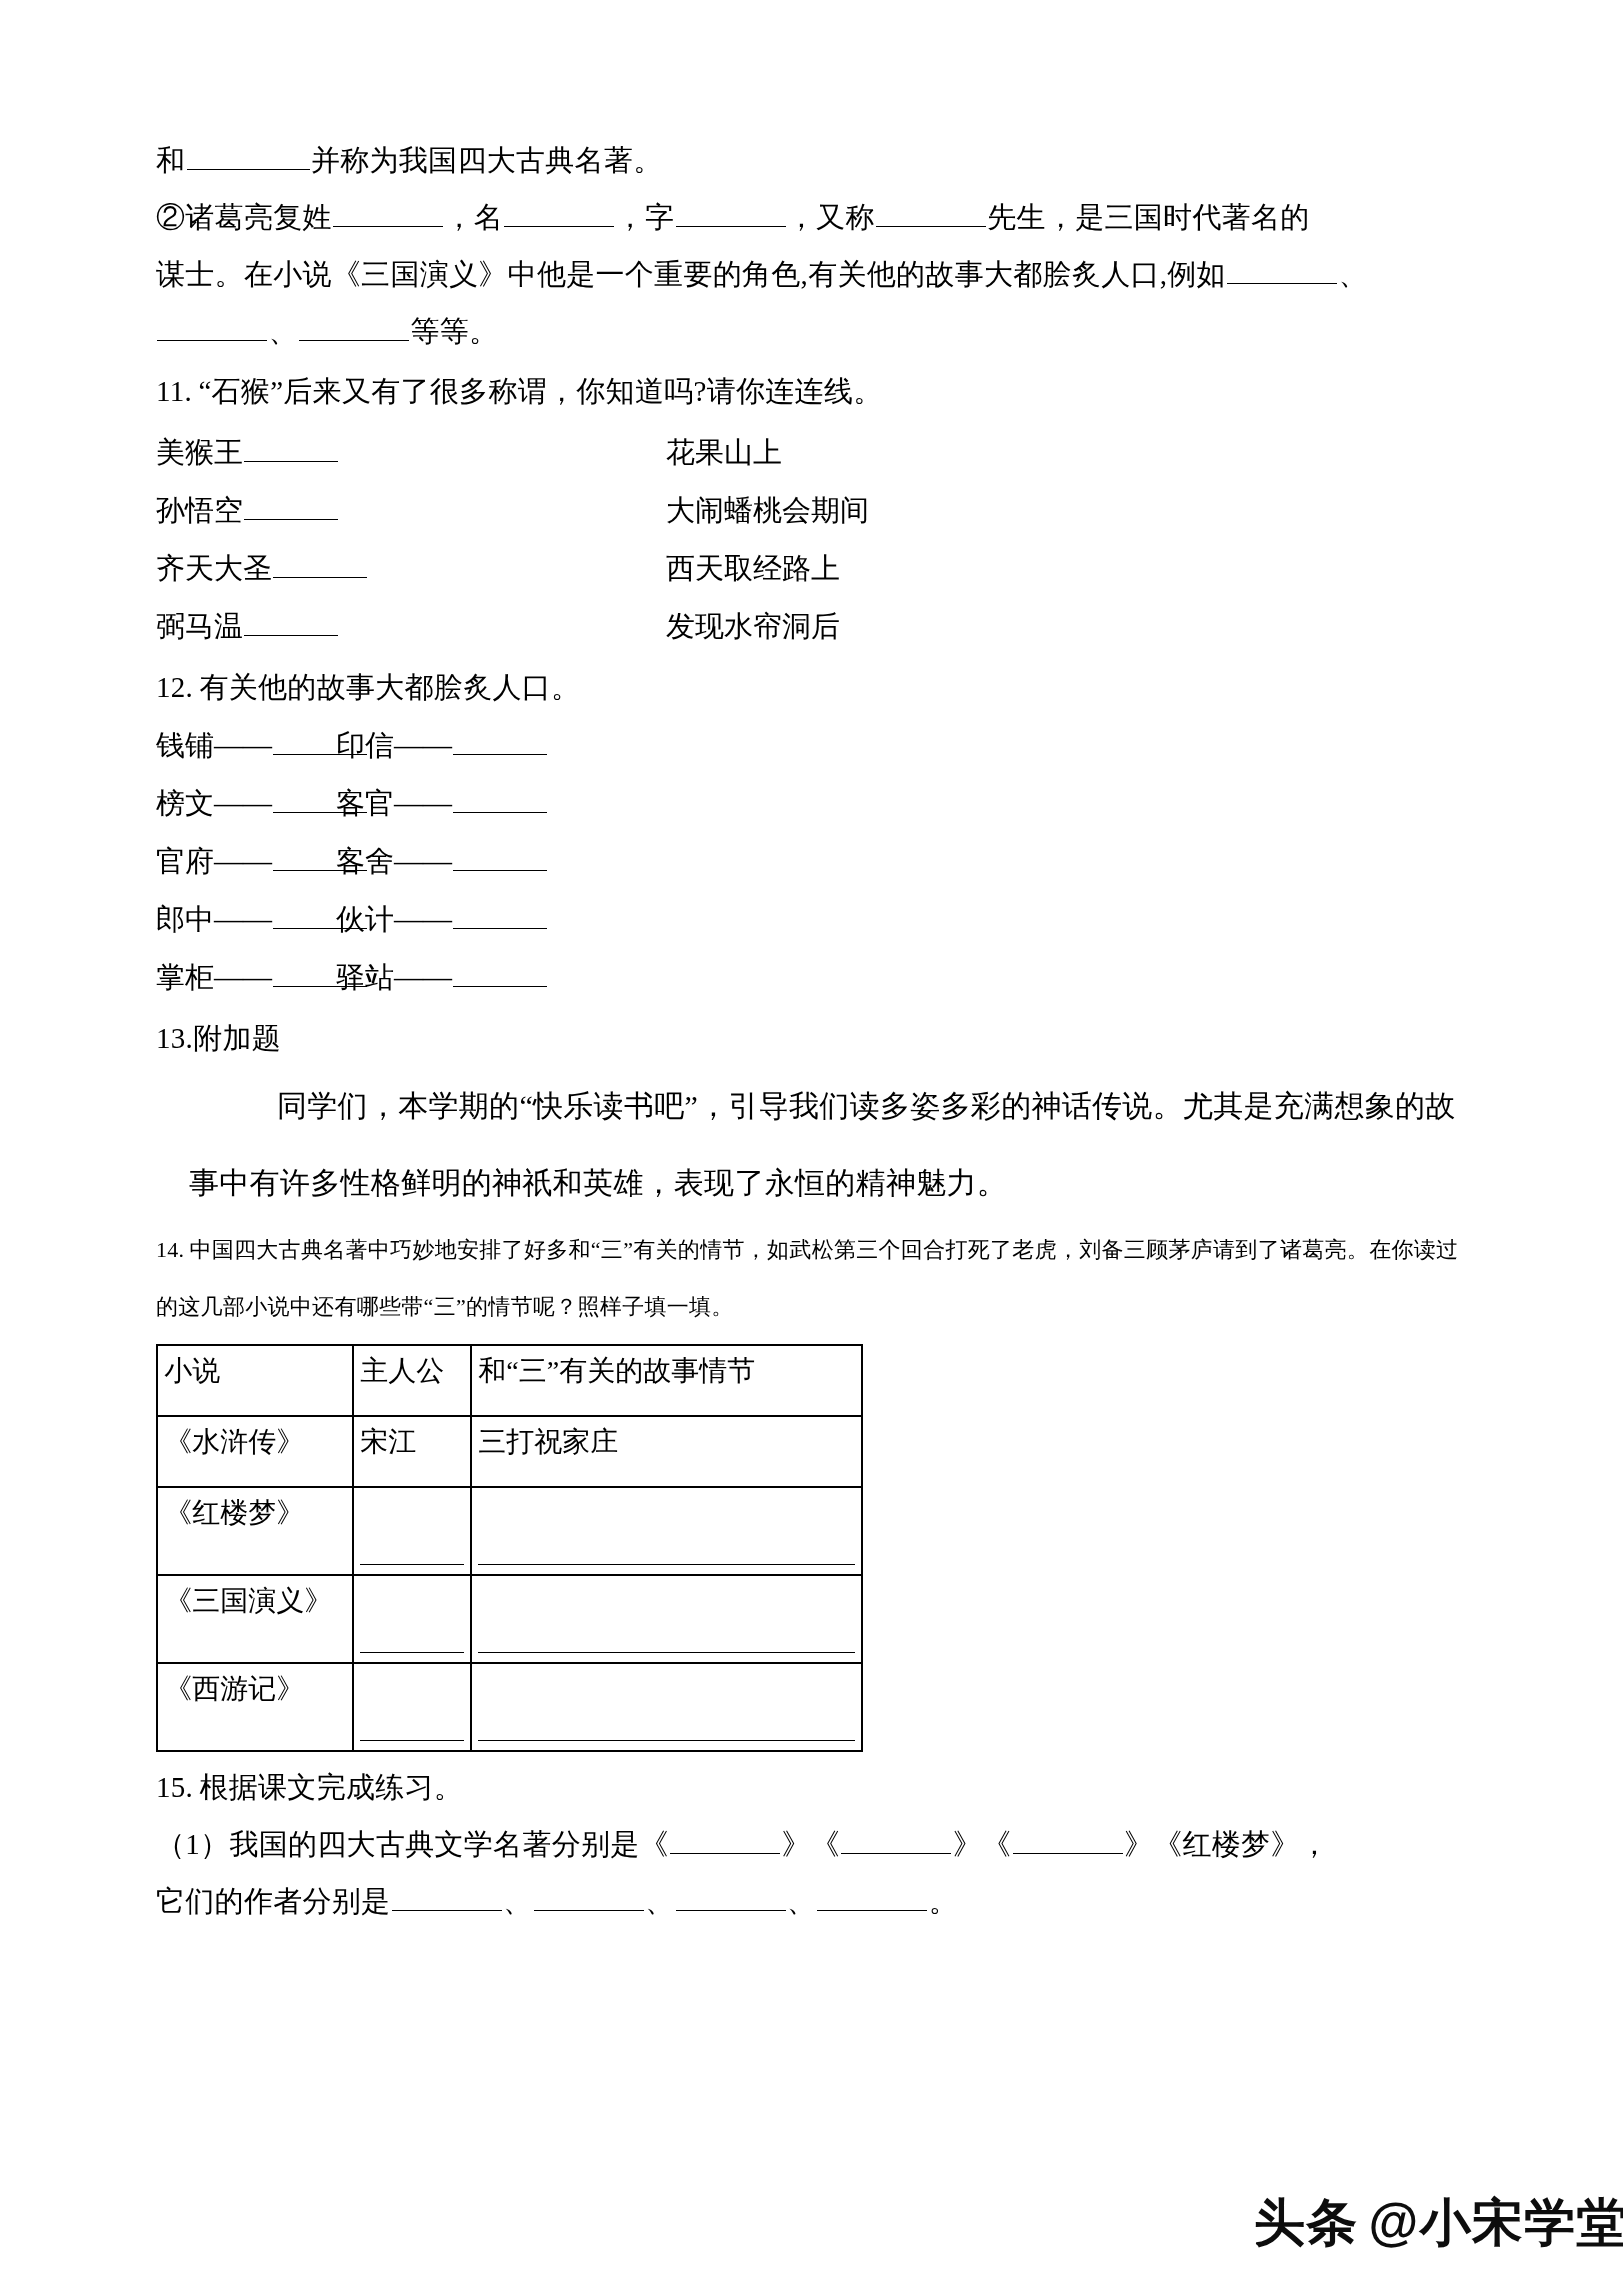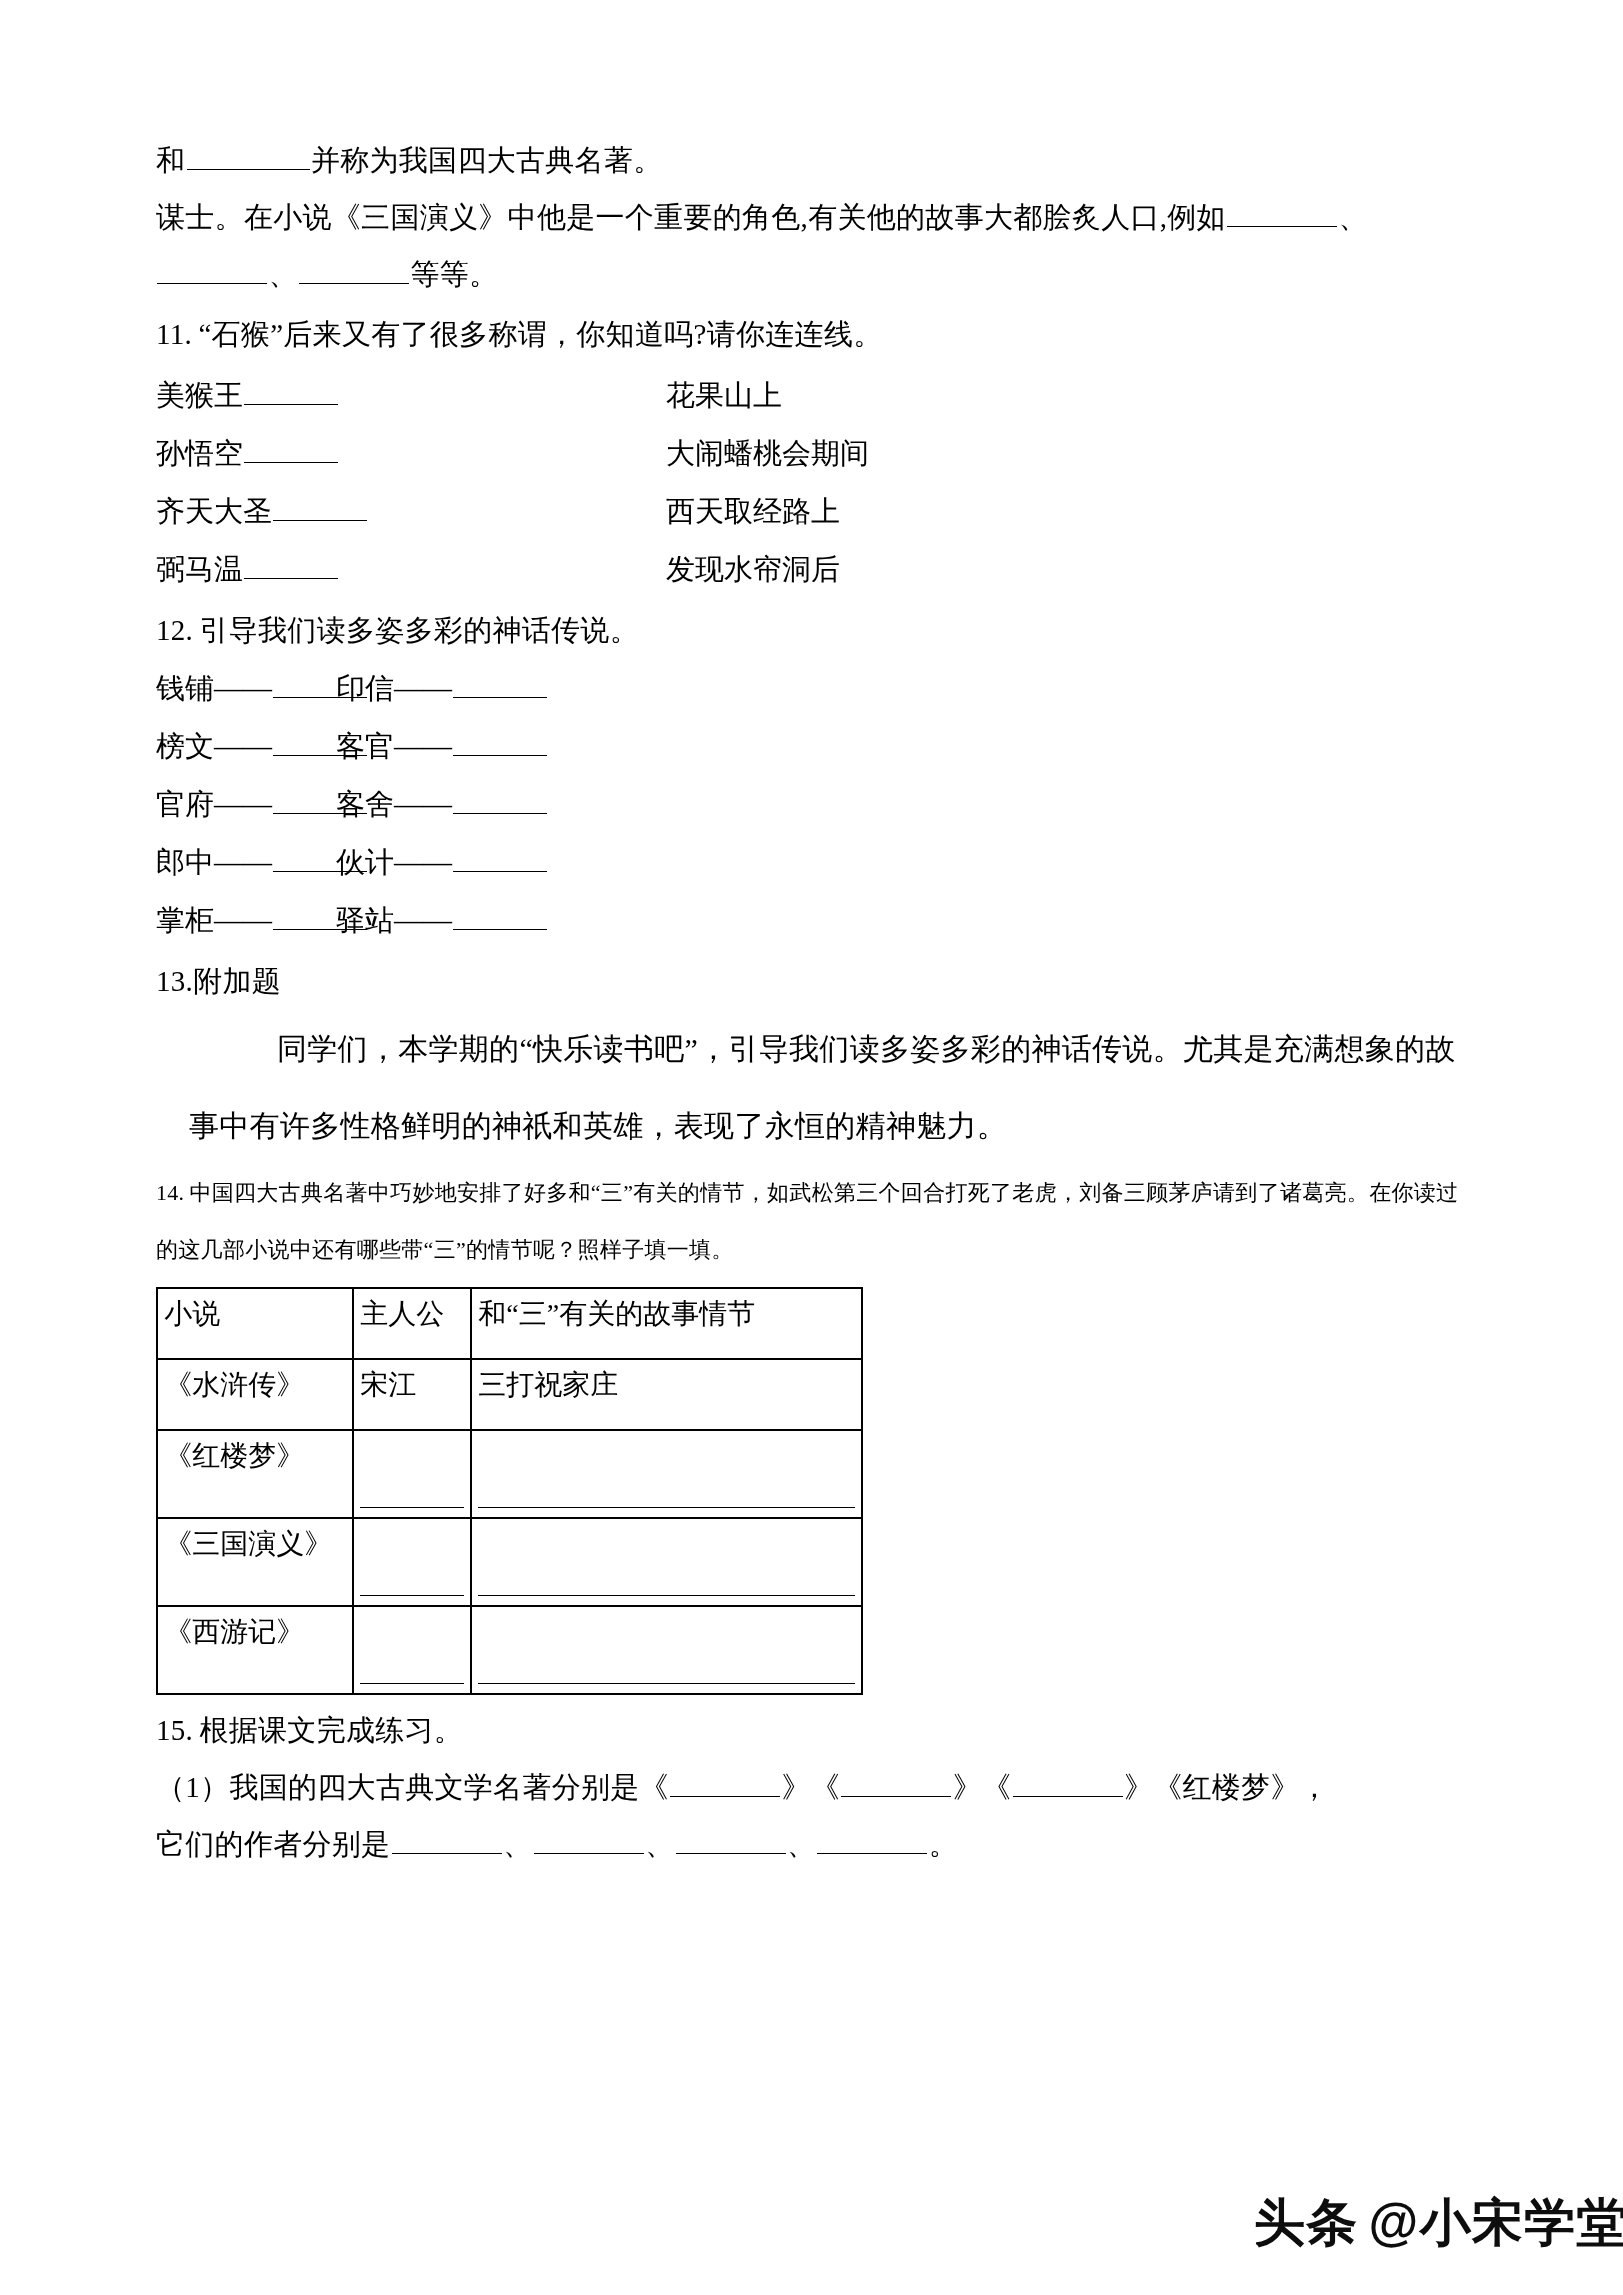--- a/index.html
+++ b/index.html
@@ -138,20 +138,23 @@
 </head>
 <body>
 
 <div class="page">
   <div class="content">
 
     <div class="line">
       <span>和</span><span class="blank b-xl"></span><span>并称为我国四大古典名著。</span>
     </div>
 
+    <div class="line">
+      <span>②</span><span>诸葛亮复姓</span><span class="blank b-lg"></span><span>，名</span><span class="blank b-lg"></span><span>，字</span><span class="blank b-lg"></span><span>，又称</span><span class="blank b-lg"></span><span>先生，是三国时代著名的</span>
+    </div>
 
     <div class="line">
       <span>谋士。在小说《三国演义》中他是一个重要的角色,有关他的故事大都脍炙人口,例如</span><span class="blank b-lg"></span><span>、</span>
     </div>
 
     <div class="line">
       <span class="blank b-lg"></span><span>、</span><span class="blank b-lg"></span><span>等等。</span>
     </div>
 
     <div class="line" style="margin-top:2.5px;">
@@ -171,21 +174,21 @@
         <span class="match-left"><span>齐天大圣</span><span class="blank b-md"></span></span>
         <span class="match-right">西天取经路上</span>
       </div>
       <div class="match-row">
         <span class="match-left"><span>弼马温</span><span class="blank b-md"></span></span>
         <span class="match-right">发现水帘洞后</span>
       </div>
     </div>
 
     <div class="line" style="margin-top:3.8px;">
-      <span>12.</span><span style="display:inline-block;width:6.3px;"></span><span>引导我们读多姿多彩的神话传说。</span>
+      <span>12.</span><span style="display:inline-block;width:6.3px;"></span><span>有关他的故事大都脍炙人口。</span>
     </div>
 
     <div>
       <div class="word-row">
         <span class="word-col-a"><span>钱铺</span><span>——</span><span class="blank b-md"></span></span>
         <span class="word-col-b"><span>印信</span><span>——</span><span class="blank b-md"></span></span>
       </div>
       <div class="word-row">
         <span class="word-col-a"><span>榜文</span><span>——</span><span class="blank b-md"></span></span>
         <span class="word-col-b"><span>客官</span><span>——</span><span class="blank b-md"></span></span>

